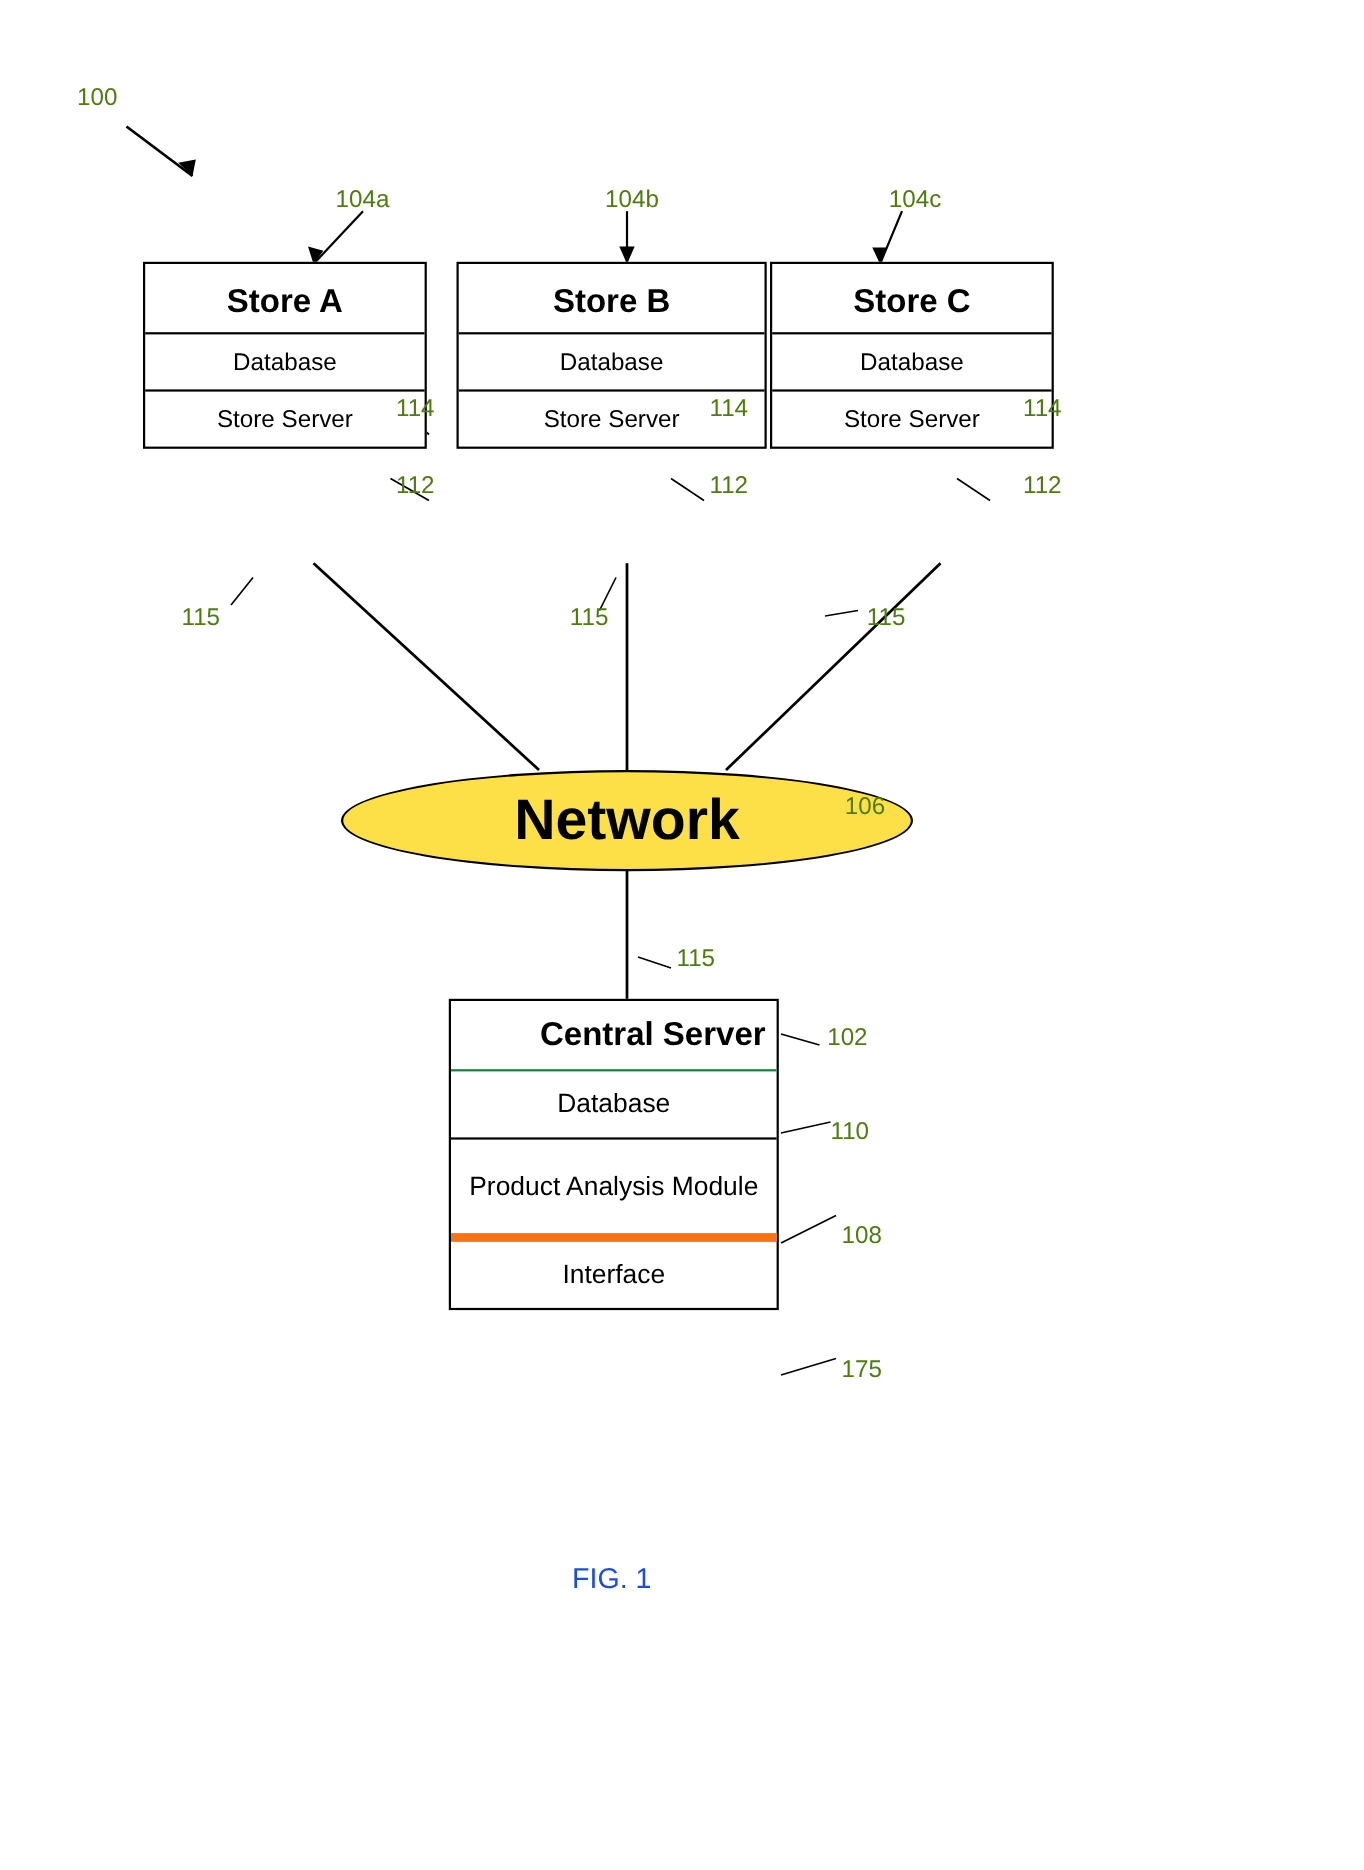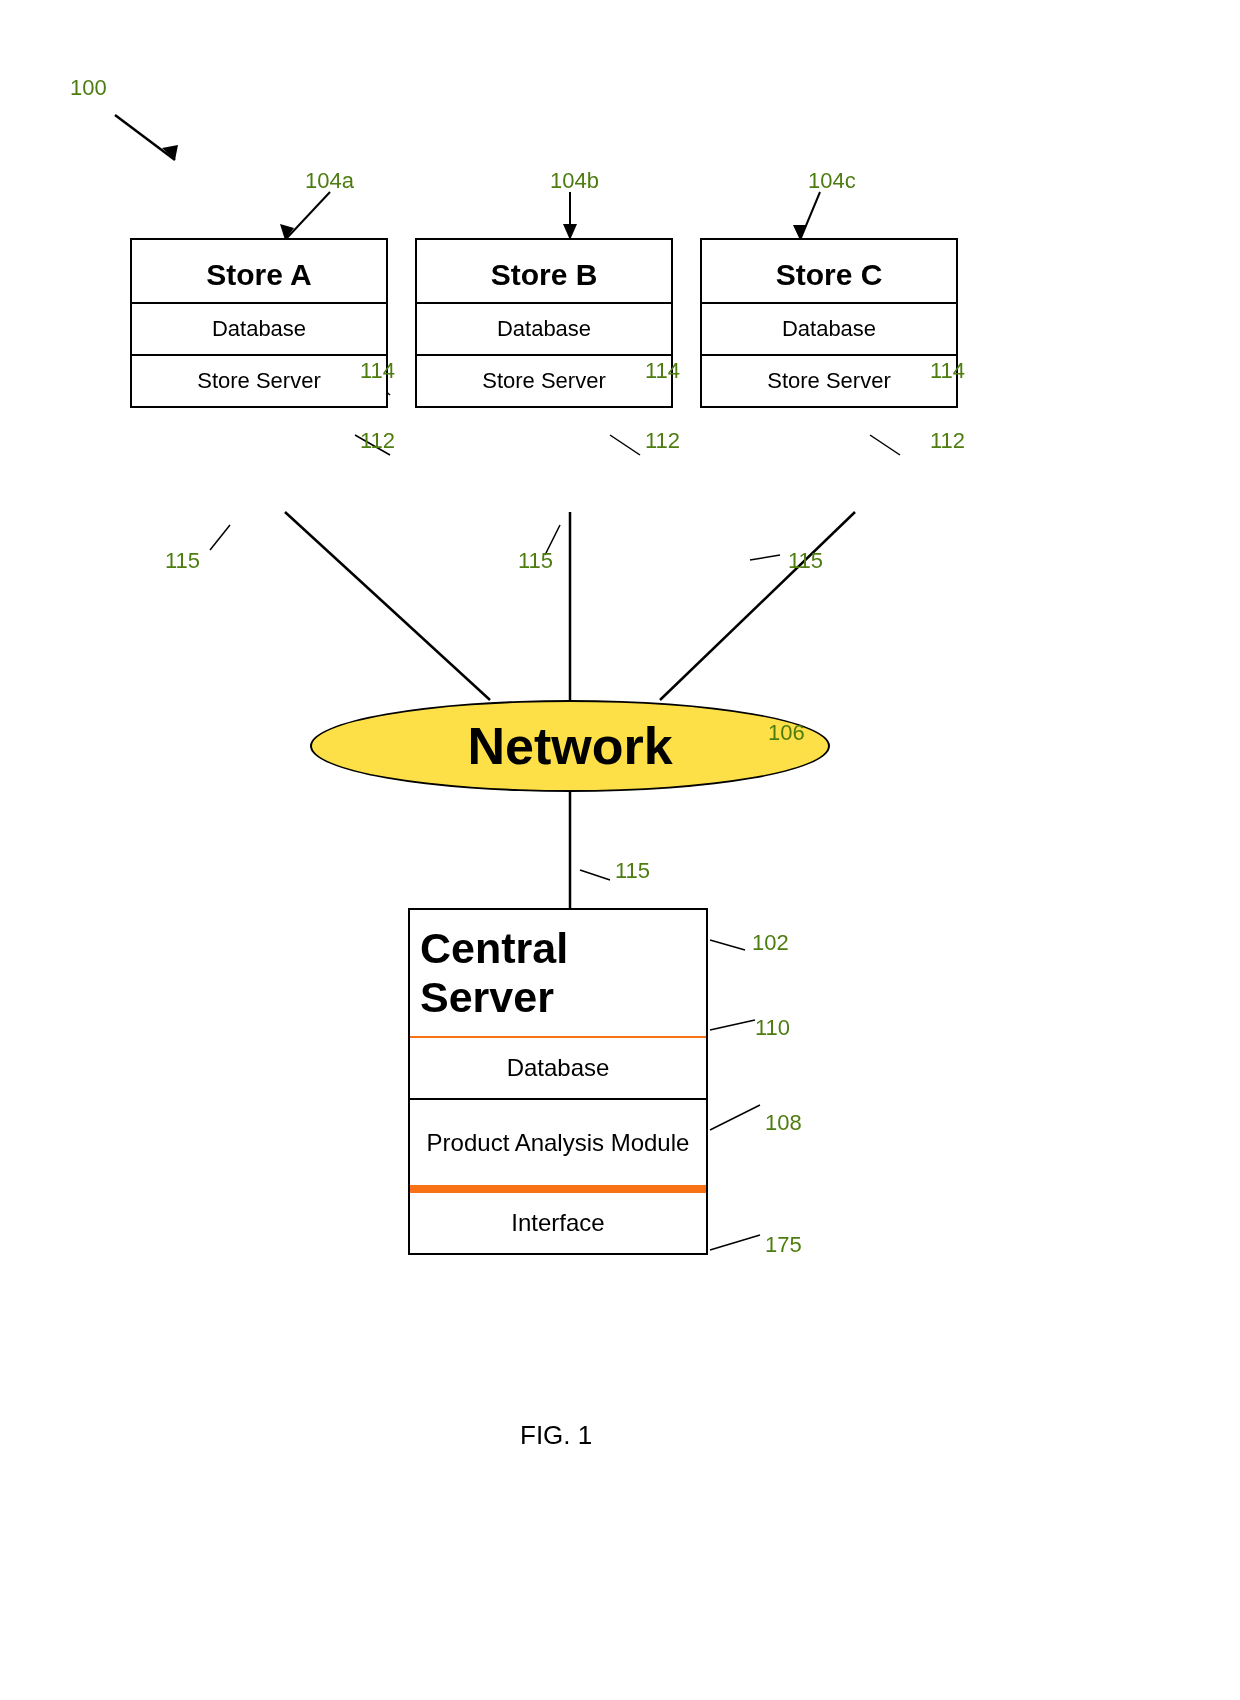--- a/index.html
+++ b/index.html
@@ -63,25 +63,25 @@
       font-weight: bold;
       color: #000;
     }
     
     .central-box {
       position: absolute;
       border: 2.5px solid #000;
       background: #fff;
     }
     .central-title {
-      font-size: 43px;
+      font-size: 30px;
       font-weight: bold;
-      text-align: left;
+      text-align: right;
       padding: 14px 10px;
-      border-bottom: 2px solid #f97316;
+      border-bottom: 2px solid #15803d;
     }
     .central-sub {
       font-size: 24px;
       text-align: center;
       padding: 16px 5px;
       border-bottom: 2px solid #000;
     }
     .central-sub-mid {
       font-size: 24px;
       text-align: center;
@@ -99,21 +99,21 @@
       position: absolute;
       top: 0; left: 0;
       width: 1240px;
       height: 1700px;
       pointer-events: none;
     }
     
     .fig-label {
       position: absolute;
       font-size: 26px;
-      color: #000000;
+      color: #1d4ed8;
       font-family: Arial, sans-serif;
       text-align: center;
     }
   </style>
 </head>
 <body>
 
 <div class="diagram-container">
 
   <svg class="svg-overlay">
@@ -180,21 +180,21 @@
   </div>
 
   <div class="ref-label" style="left:360px; top:358px;">114</div>
 
   <div class="ref-label" style="left:360px; top:428px;">112</div>
 
   <div class="ref-label" style="left:165px; top:548px;">115</div>
 
   <div class="ref-label" style="left:550px; top:168px;">104b</div>
 
-  <div class="store-box" style="left:415px; top:238px; width:258px;">
+  <div class="store-box" style="left:415px; top:238px; width:282px;">
     <div class="store-title">Store B</div>
     <div class="store-sub">Database</div>
     <div class="store-sub-last">Store Server</div>
   </div>
 
   <div class="ref-label" style="left:645px; top:358px;">114</div>
 
   <div class="ref-label" style="left:645px; top:428px;">112</div>
 
   <div class="ref-label" style="left:518px; top:548px;">115</div>

